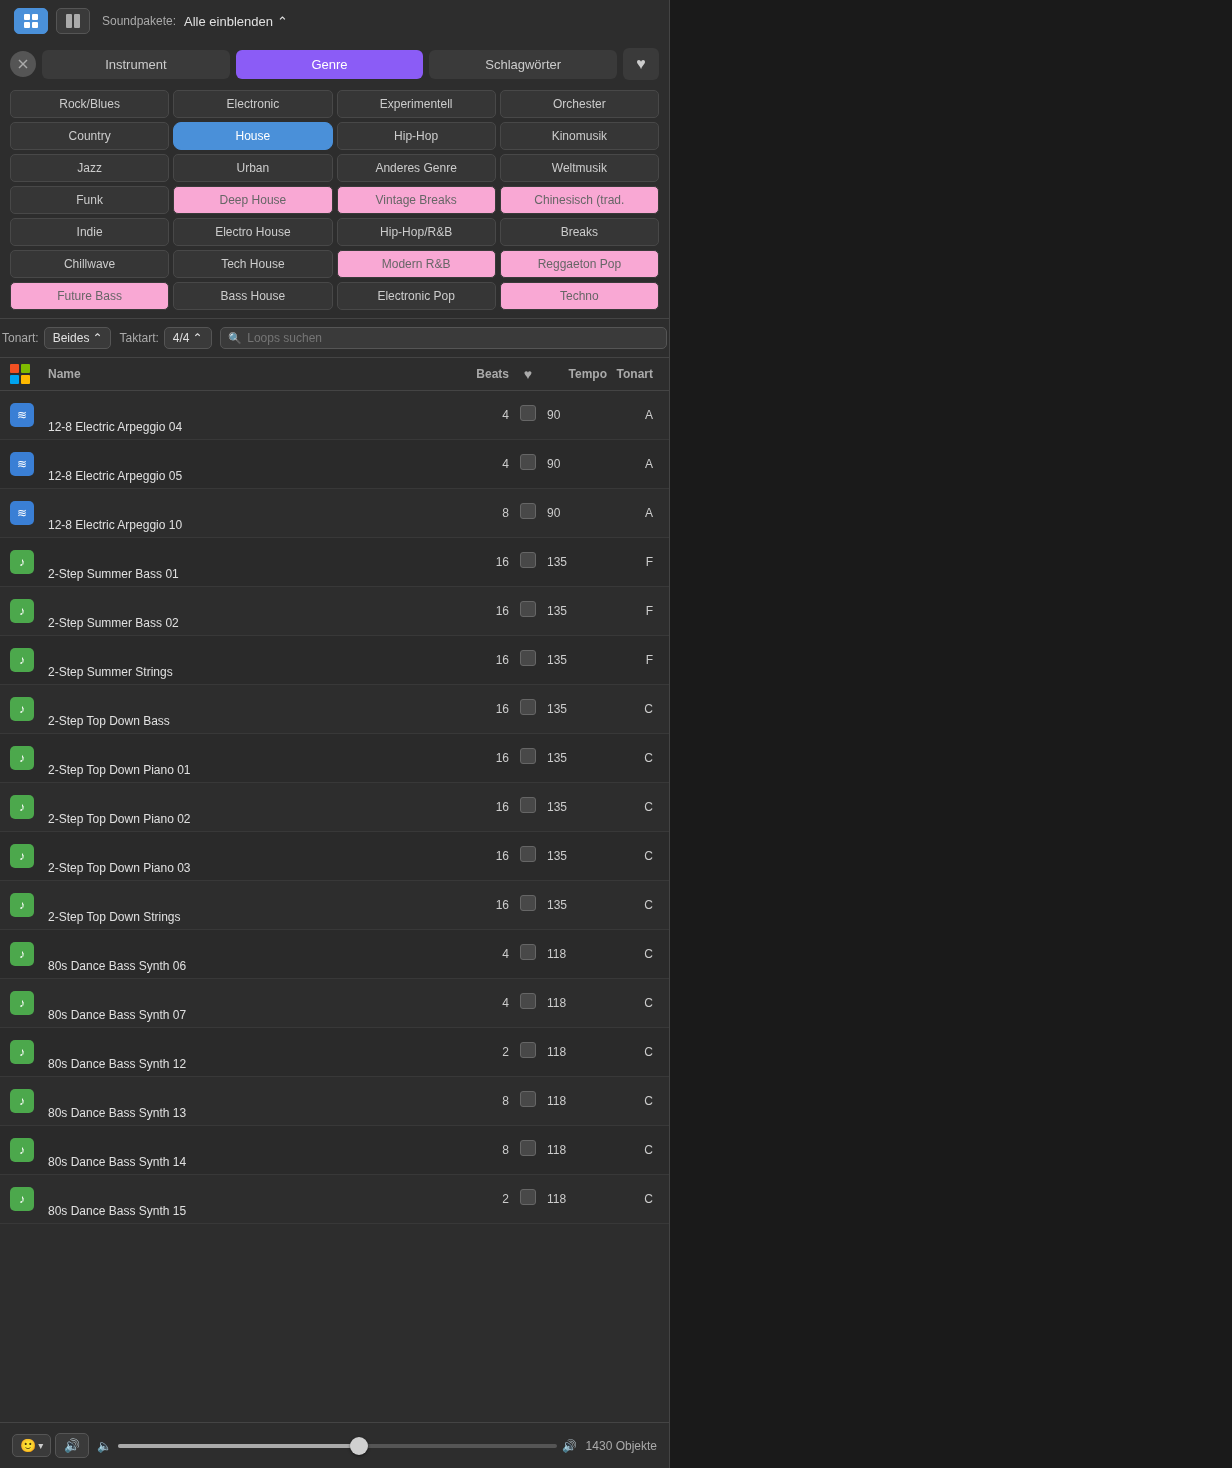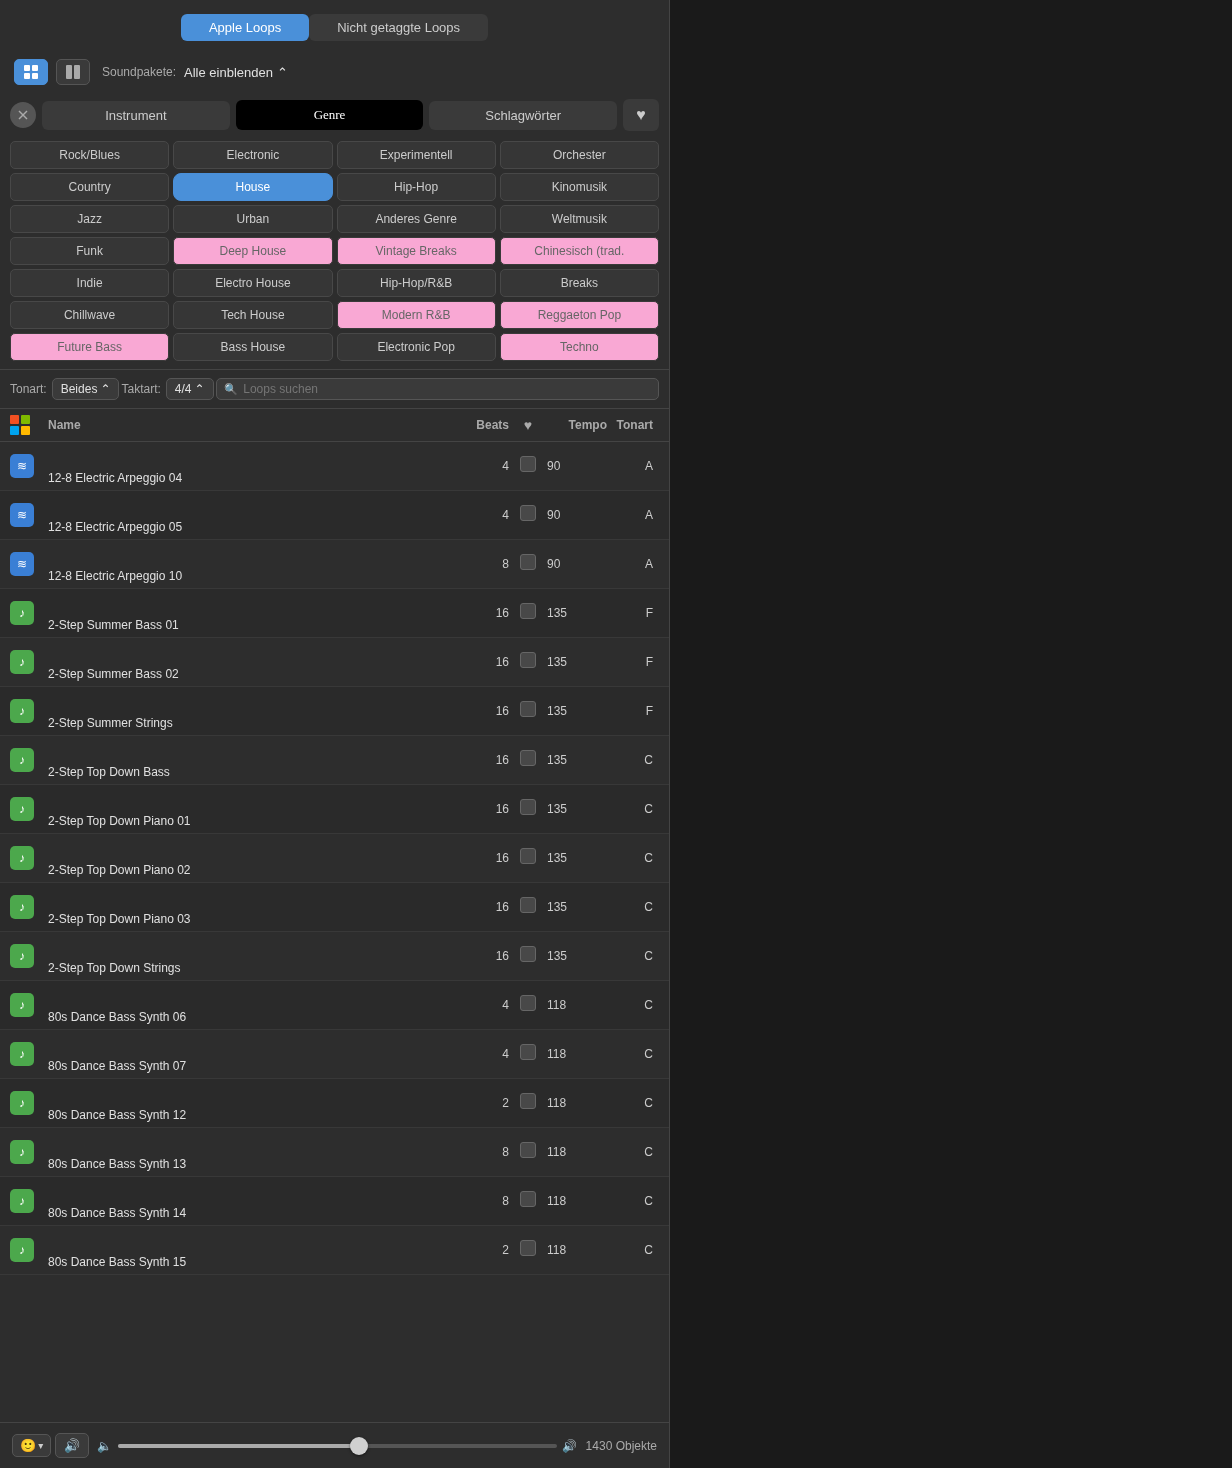--- a/index.html
+++ b/index.html
@@ -111,23 +111,22 @@
       flex: 1;
       padding: 7px 0;
       border: none;
       border-radius: 6px;
       font-size: 13px;
       font-weight: 500;
       cursor: pointer;
       text-align: center;
     }
     .genre-btn.active {
-      background: #000000;
+      background: #8b5cf6;
       color: #fff;
-      font-family: Liberation Serif, serif;
     }
     .genre-btn.inactive {
       background: #3a3a3a;
       color: #ccc;
     }
     .heart-btn {
       width: 36px;
       height: 32px;
       background: #3a3a3a;
       border: none;
@@ -170,22 +169,22 @@
     .tag-btn.dimmed {
       color: #666;
       border-color: #3a3a3a;
       background: #f9a8d4;
     }
 
     
     .filter-bar {
       display: flex;
       align-items: center;
-      padding: 8px 10px;
-      gap: 2px;
+      padding: 8px 2px;
+      gap: 8px;
       border-top: 1px solid #444;
     }
     .filter-group {
       display: flex;
       align-items: center;
       gap: 5px;
     }
     .filter-label {
       font-size: 12px;
       color: #aaa;
@@ -367,24 +366,20 @@
       grid-template-columns: 1fr 1fr;
       gap: 2px;
     }
     .ms-icon div { border-radius: 1px; }
   </style>
 </head>
 <body>
 
 <div class="panel">
 
-  <div class="tab-bar">
-    <button class="tab-btn active">Apple Loops</button>
-    <button class="tab-btn inactive">Nicht getaggte Loops</button>
-  </div>
 
   <div class="view-controls">
     <div class="view-btn active">
       <svg width="16" height="16" viewBox="0 0 16 16" fill="white">
         <rect x="1" y="1" width="6" height="6" rx="1"></rect>
         <rect x="9" y="1" width="6" height="6" rx="1"></rect>
         <rect x="1" y="9" width="6" height="6" rx="1"></rect>
         <rect x="9" y="9" width="6" height="6" rx="1"></rect>
       </svg>
     </div>

